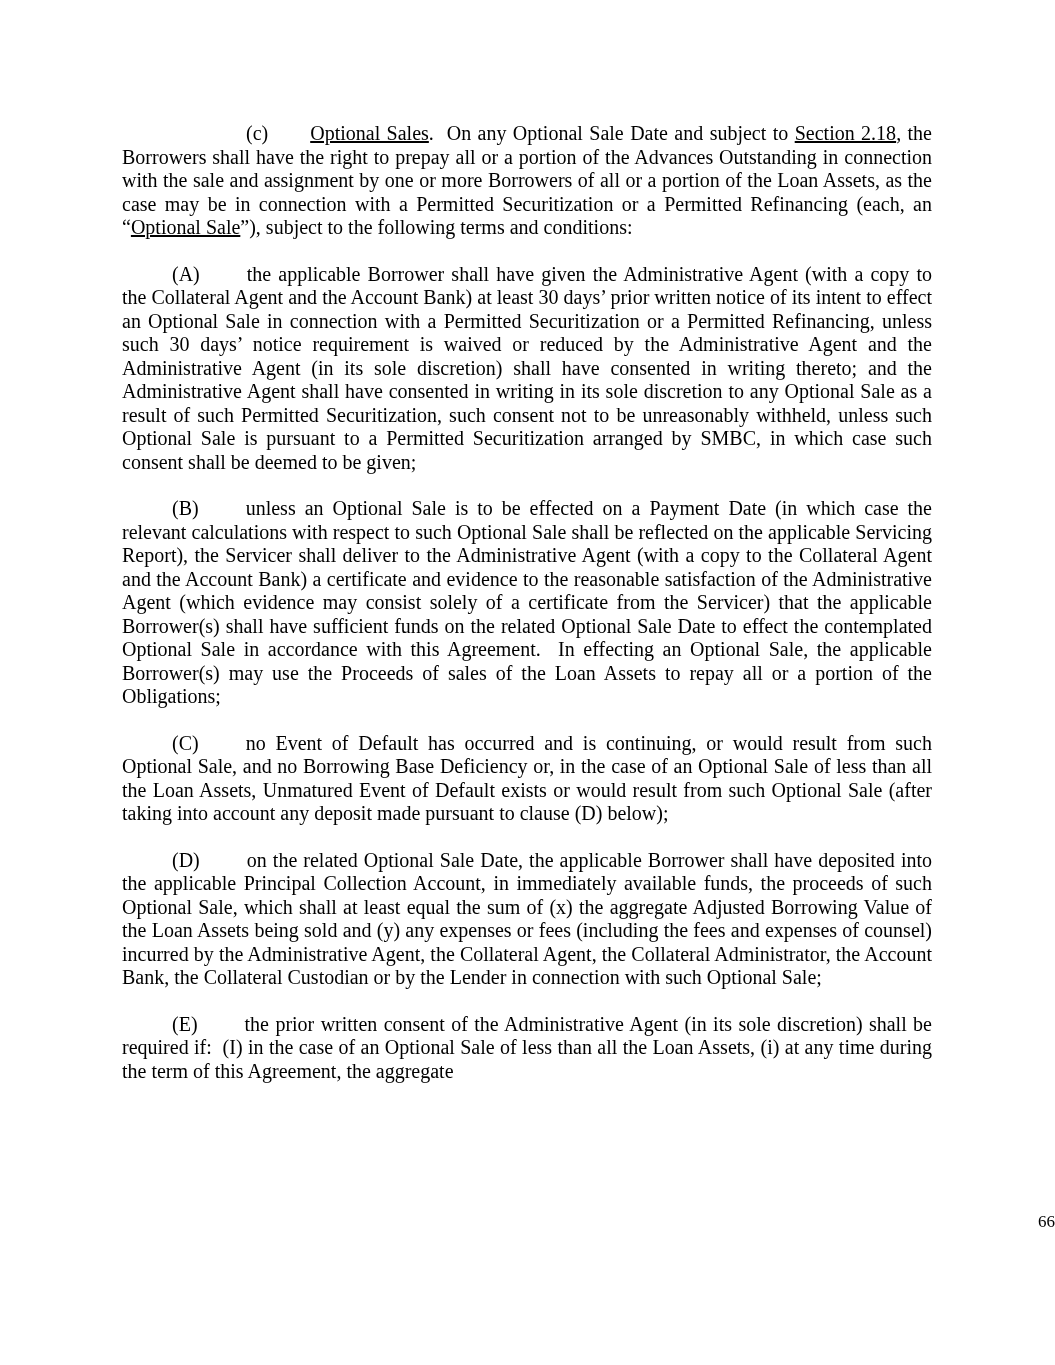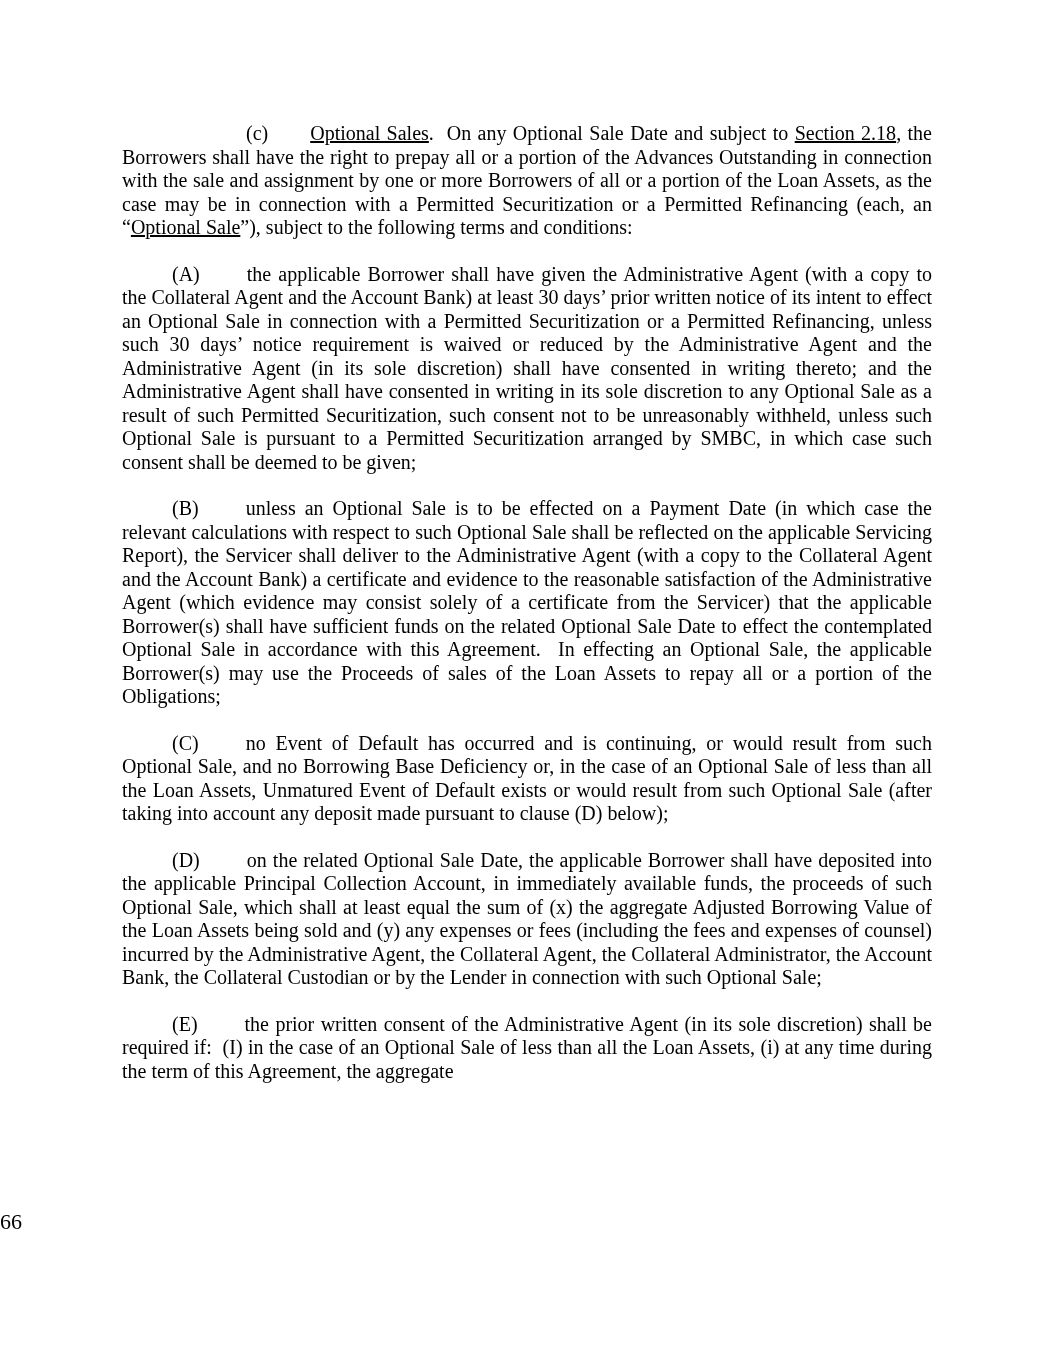--- a/index.html
+++ b/index.html
@@ -43,22 +43,22 @@
     width: 47px;
   }
   .u {
     text-decoration: underline;
   }
   .page-number {
     position: absolute;
     top: 1212px;
     left: 0;
     width: 100%;
-    text-align: left;
-    font-size: 22px;
+    text-align: right;
+    font-size: 17px;
     line-height: 20px;
   }
 </style>
 </head>
 <body>
 
 <div class="page">
   <div class="content">
 
     <p class="para para-main"><span>(c)</span><span class="tab-main"></span><span class="u">Optional Sales</span><span>.&nbsp; On any Optional Sale Date and subject to </span><span class="u">Section 2.18</span><span>, the Borrowers shall have the right to prepay all or a portion of the Advances Outstanding in connection with the sale and assignment by one or more Borrowers of all or a portion of the Loan Assets, as the case may be in connection with a Permitted Securitization or a Permitted Refinancing (each, an “</span><span class="u">Optional Sale</span><span>”), subject to the following terms and conditions:</span></p>

